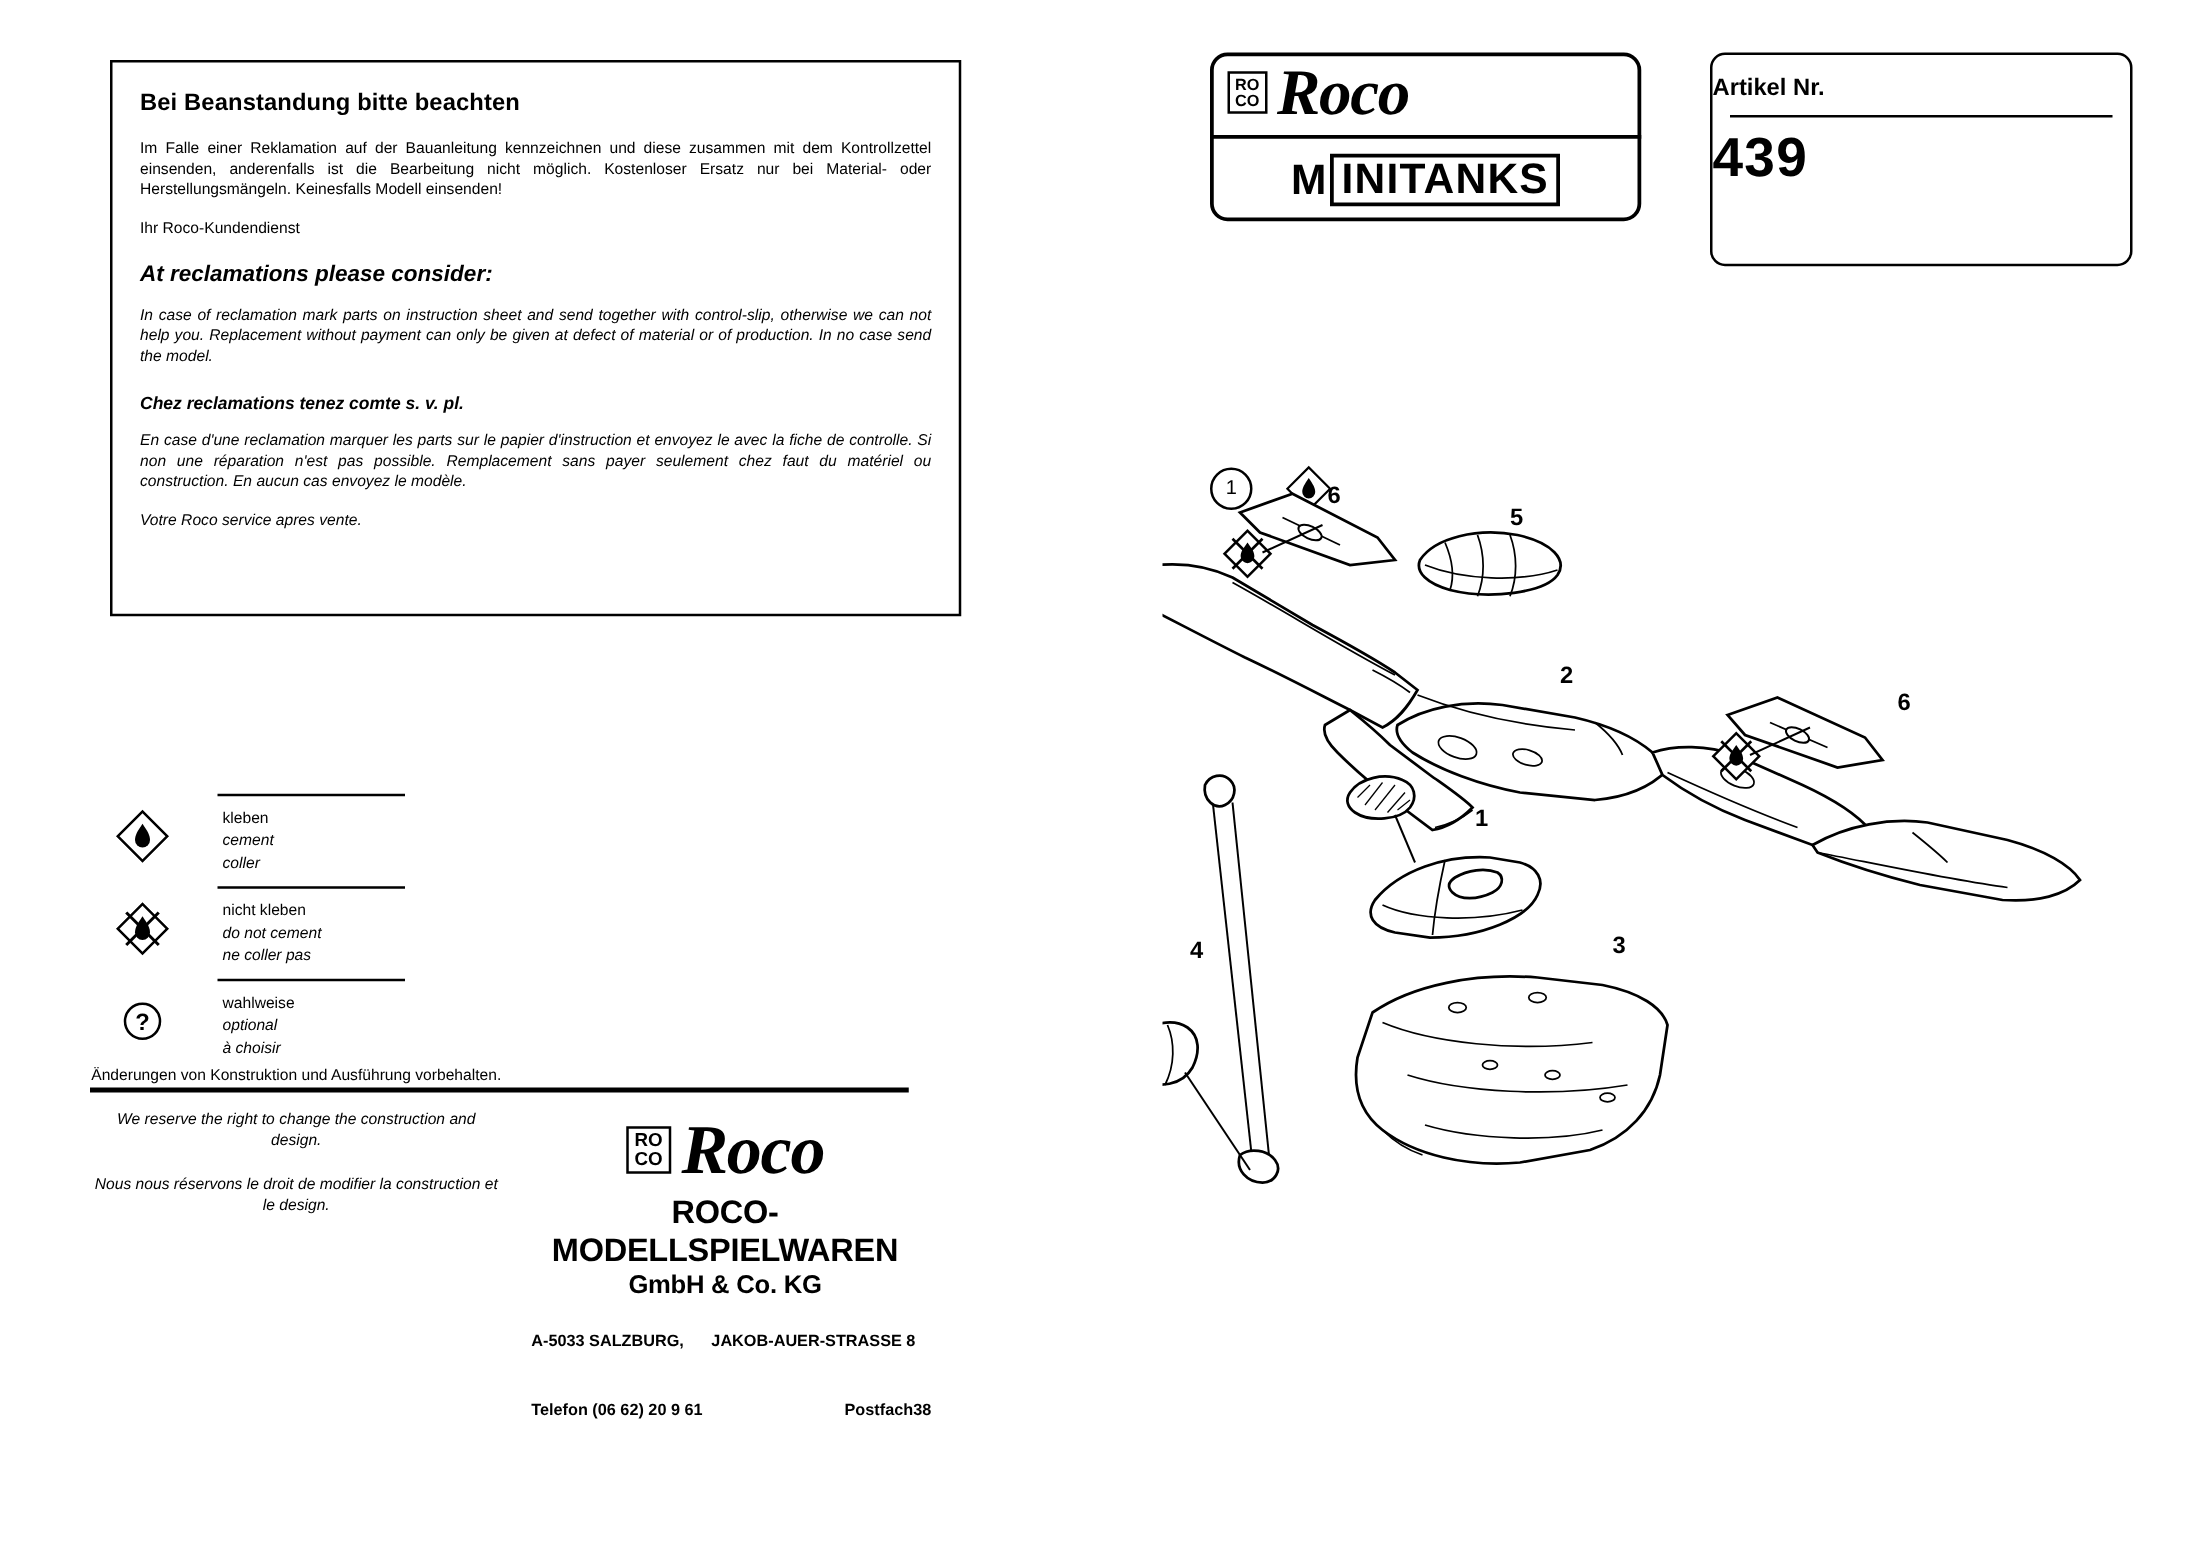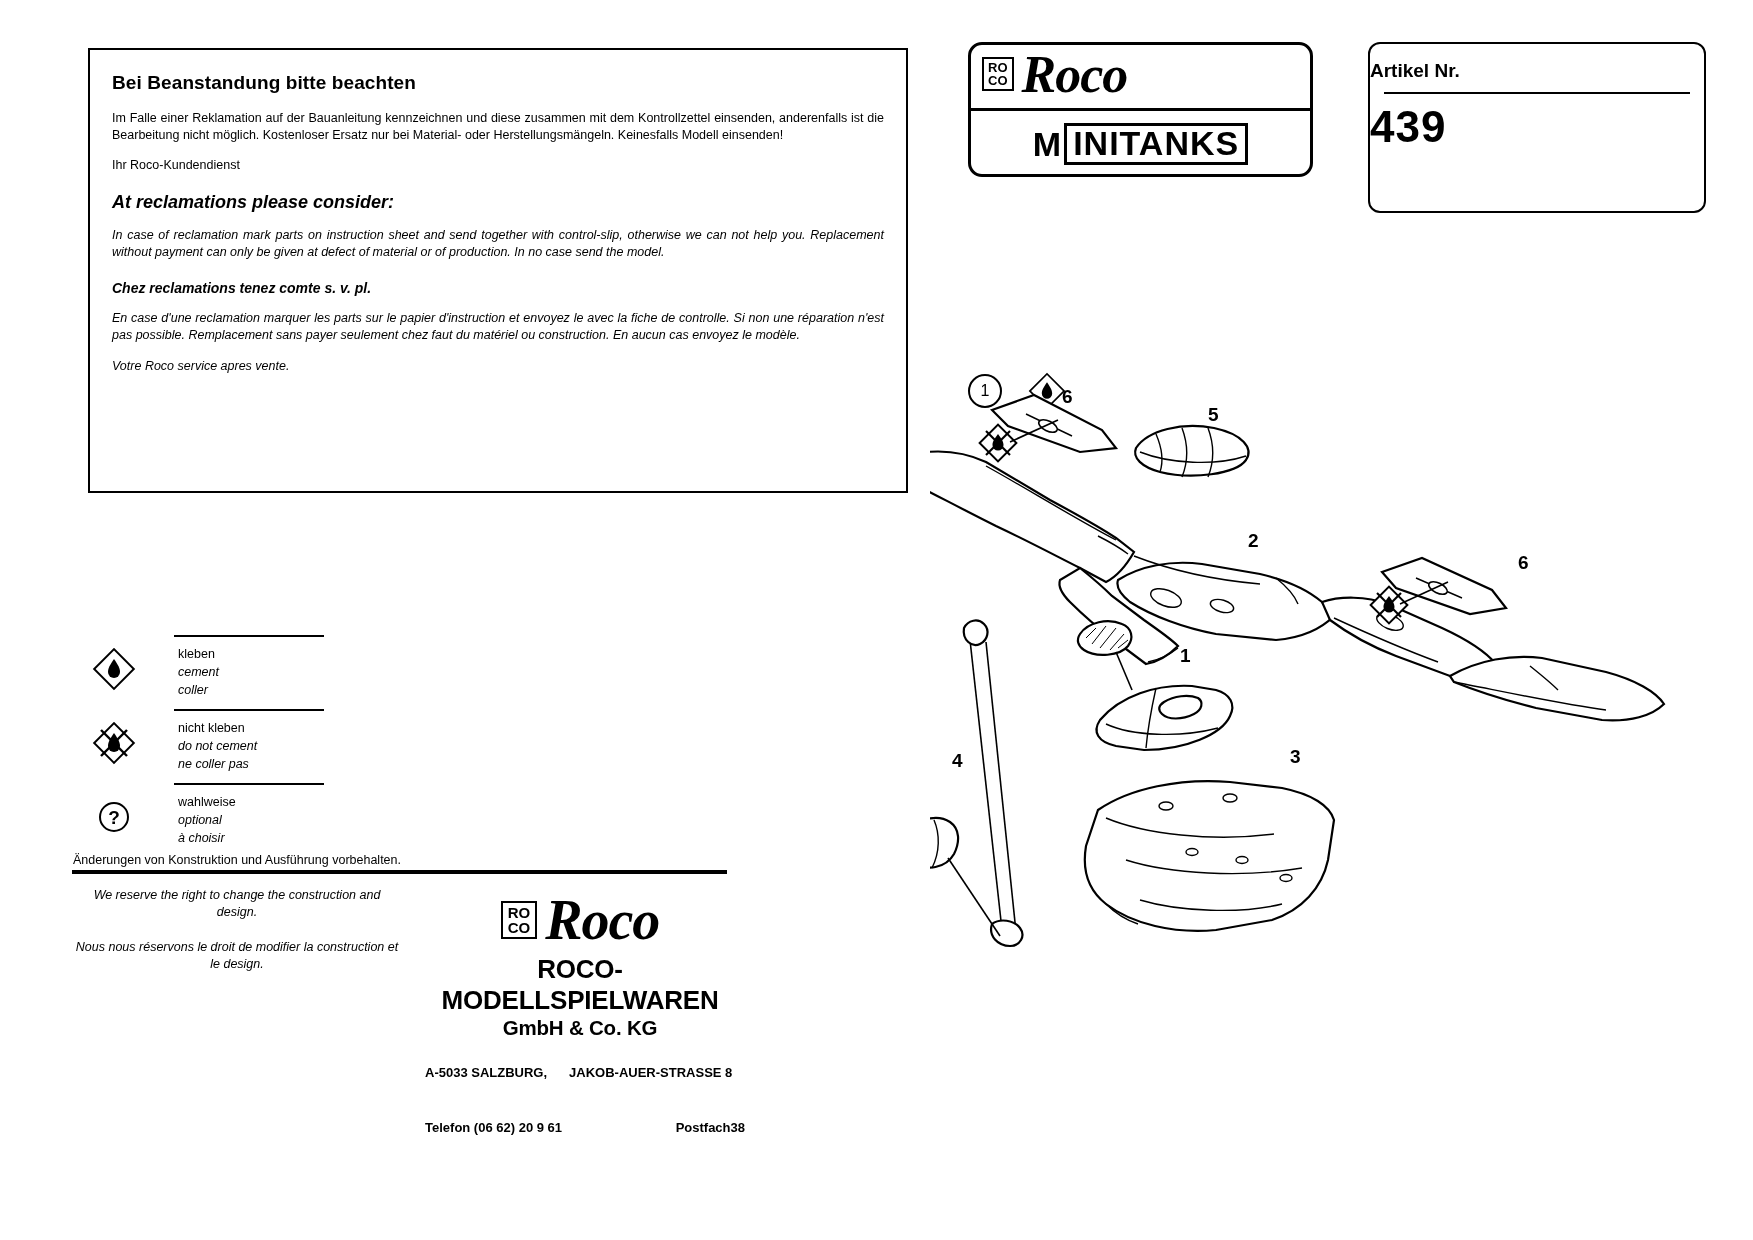--- a/index.html
+++ b/index.html
@@ -14,21 +14,21 @@
     font-family: "Liberation Sans", sans-serif;
     color: #000000;
     overflow: hidden;
   }
 
   
   .recl-box {
     position: absolute;
     left: 88px;
     top: 48px;
-    width: 820px;
+    width: 681px;
     height: 445px;
     border: 2px solid #000;
     box-sizing: border-box;
     padding: 18px 22px 10px 22px;
   }
   .recl-title-de {
     font-size: 19px;
     font-weight: bold;
     margin: 4px 0 16px 0;
     letter-spacing: .1px;

